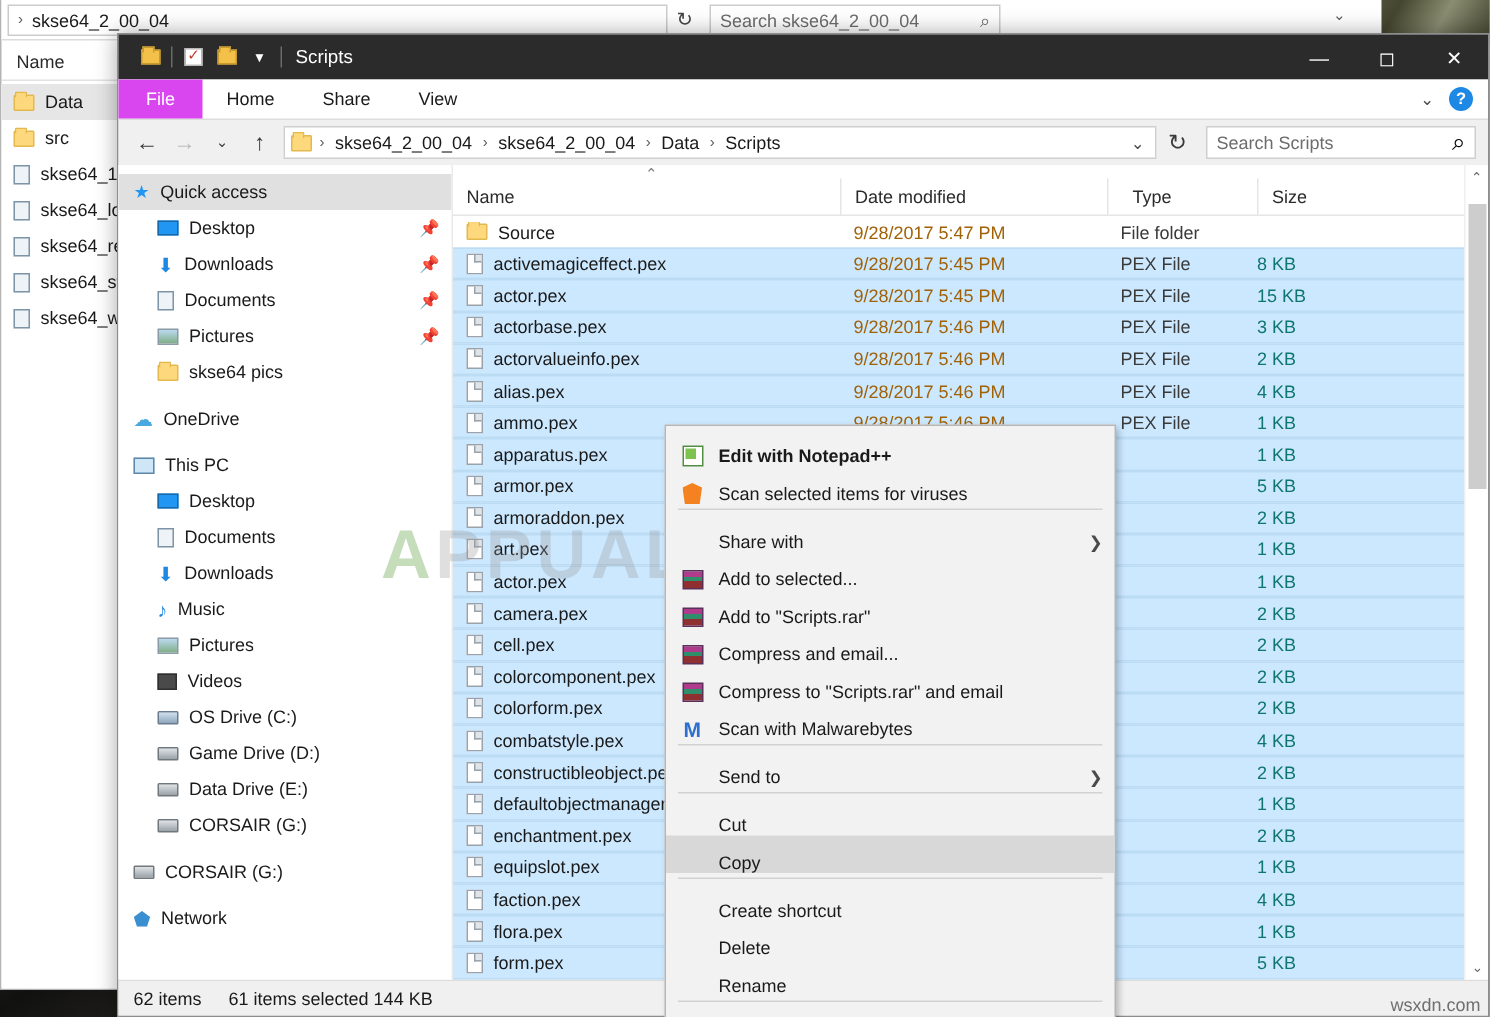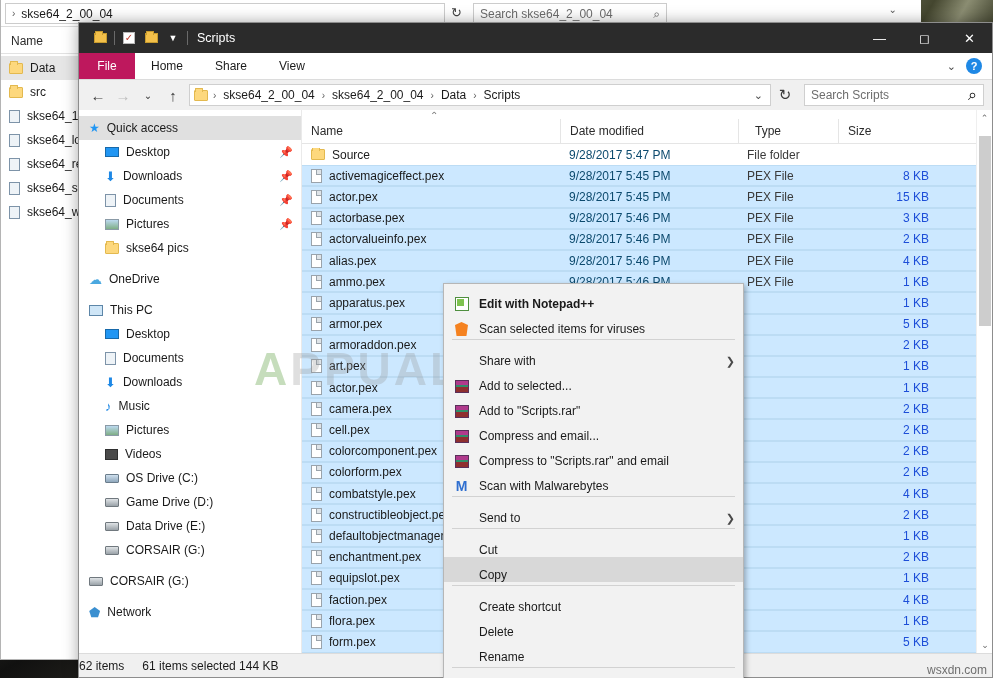--- a/index.html
+++ b/index.html
@@ -98,21 +98,21 @@
 
   
   #fg-ribbon {
     height: 27px; background: #ffffff; display: flex; align-items: stretch;
     border-bottom: 1px solid #dcdcdc; flex: none;
   }
   .rtab {
     display: flex; align-items: center; justify-content: center;
     font-size: 12px; color: #1a1a1a; padding: 0 16px; min-width: 54px;
   }
-  .rtab.file { background: #be185d; color: #ffffff; min-width: 56px; }
+  .rtab.file { background: #d946ef; color: #ffffff; min-width: 56px; }
   #ribbon-right { margin-left: auto; display: flex; align-items: center; gap: 10px; padding-right: 10px; }
   .chev-down { font-size: 11px; color: #4a4a4a; }
   .help-icon {
     width: 16px; height: 16px; border-radius: 50%;
     background: #1e88e5; color: #fff; font-size: 11px; font-weight: bold;
     display: flex; align-items: center; justify-content: center;
   }
 
   
   #fg-addrbar {
@@ -181,42 +181,42 @@
   .col-type { width: 100px; padding-left: 16px; }
   .col-size { width: 102px; }
 
   #rows { flex: 1; overflow: hidden; position: relative; }
   .frow {
     height: 21.2px; display: flex; align-items: center; font-size: 12px;
     color: #1a1a1a; position: relative;
   }
   .frow.sel { background: #cce8ff; border-top: 1px solid #bcdcf4; border-bottom: 1px solid #bcdcf4; }
   .c-name { width: 258px; display: flex; align-items: center; gap: 7px; padding-left: 9px; overflow: hidden; white-space: nowrap; }
-  .c-date { width: 178px; padding-left: 9px; color: #0c4a6e; }
+  .c-date { width: 178px; padding-left: 9px; color: #a16207; }
   .c-type { width: 100px; padding-left: 9px; color: #3a3a3a; }
-  .c-size { width: 102px; padding-right: 11px; text-align: right; color: #1d4ed8; }
+  .c-size { width: 102px; padding-right: 11px; text-align: left; color: #0f766e; }
 
   
   #vscroll {
     width: 16px; background: #ffffff; border-left: 1px solid #efefef;
     flex: none; position: relative;
   }
   .sb-arrow {
     height: 16px; display: flex; align-items: center; justify-content: center;
     font-size: 9px; color: #6a6a6a;
   }
   #sb-thumb {
     position: absolute; left: 2px; top: 26px; width: 12px; height: 190px;
     background: #cdcdcd;
   }
 
   
   #statusbar {
     height: 24px; background: #f0f0f0; border-top: 1px solid #dcdcdc;
-    display: flex; align-items: center; gap: 18px; 
+    display: flex; align-items: center; gap: 18px; padding-left: 10px;
     font-size: 12px; color: #1a1a1a; flex: none; text-align: center;
   }
 
   
   #ctxmenu {
     position: absolute; left: 443px; top: 283px; width: 301px;
     background: #f2f2f2; border: 1px solid #b6b6b6;
     box-shadow: 2px 2px 5px rgba(0,0,0,0.28);
     padding: 2px 0; z-index: 50;
   }

